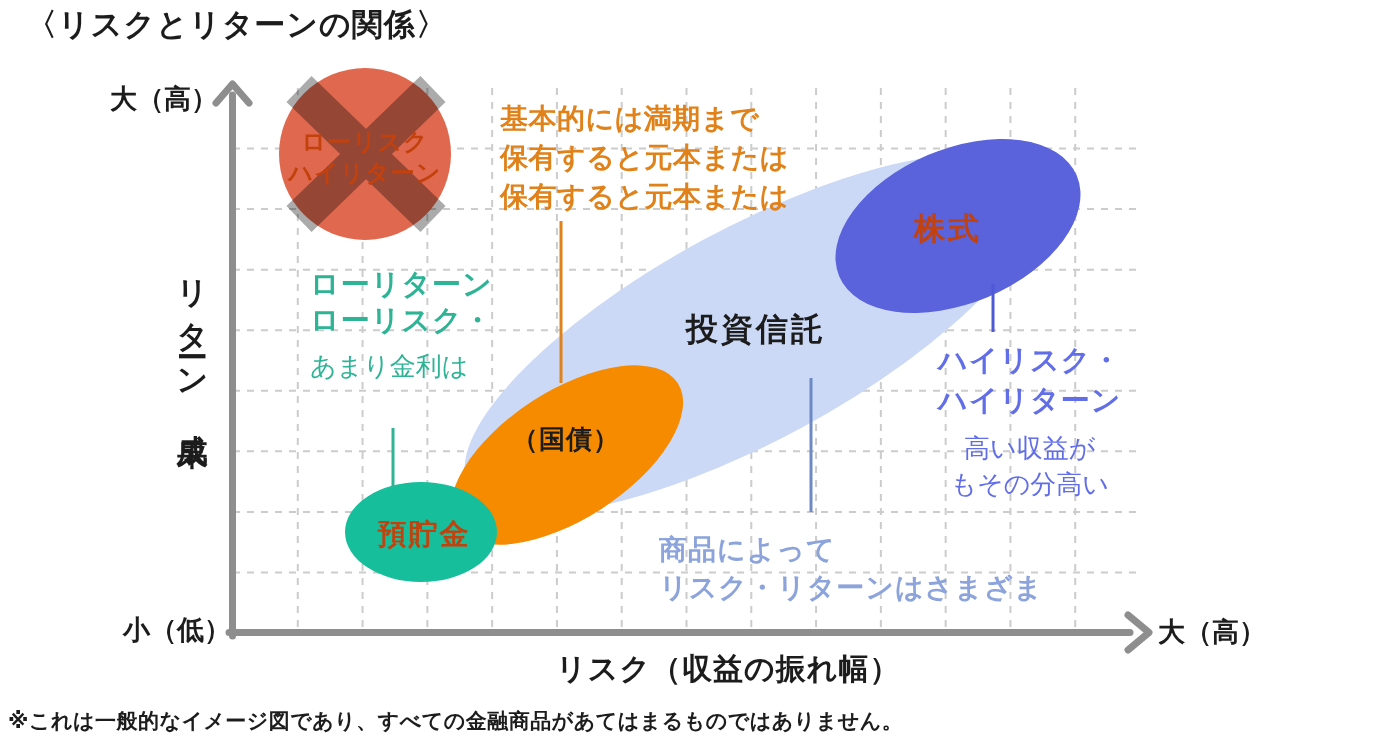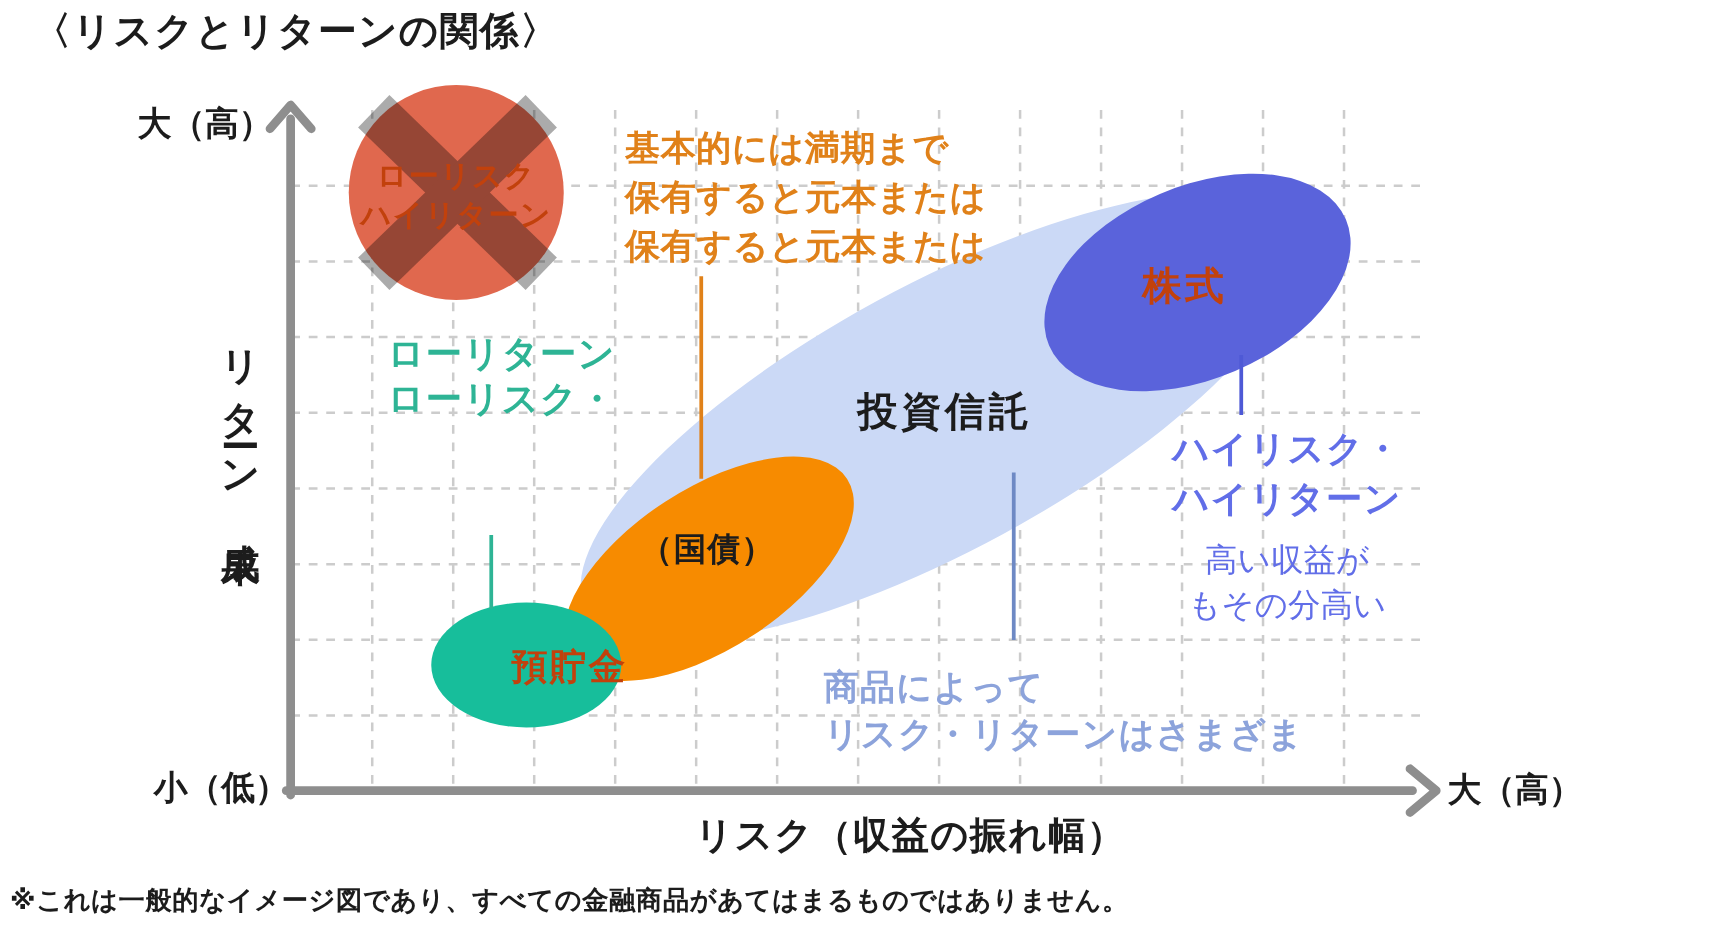--- a/index.html
+++ b/index.html
@@ -37,21 +37,21 @@
   .y-max{left:110px;top:83px;font-size:27px;}
   .origin{left:123px;top:614px;font-size:27px;}
   .x-max{left:1158px;top:616px;font-size:27px;}
   .x-title{left:556px;top:650px;font-size:30px;letter-spacing:1px;}
   .footnote{left:8px;top:708px;font-size:21px;letter-spacing:0.5px;}
 
   .y-title{left:172px;top:258px;display:flex;flex-direction:column;align-items:center;gap:22px;}
   .y-title span{writing-mode:vertical-rl;font-size:31px;font-weight:700;letter-spacing:6px;color:var(--ink);}
 
   .prohibited-label{left:265px;top:126px;width:200px;font-size:24px;line-height:31px;letter-spacing:1px;}
-  .deposit-label{left:346px;top:516px;width:156px;font-size:29px;letter-spacing:2px;text-align:right;}
+  .deposit-label{left:346px;top:516px;width:156px;font-size:29px;letter-spacing:2px;}
   .bond-label{left:486px;top:419px;width:160px;font-size:29px;letter-spacing:1px;}
   .bond-label .sub{font-size:26px;margin-top:4px;}
   .fund-label{left:686px;top:309px;font-size:32px;letter-spacing:3px;}
   .stock-label{left:883px;top:210px;width:130px;font-size:31px;letter-spacing:3px;}
 
   .note{position:absolute;white-space:nowrap;}
   .bond-note{left:500px;top:99px;color:var(--orange-text);font-weight:700;font-size:28px;line-height:39px;letter-spacing:0.5px;}
   .deposit-note{left:310px;top:266px;color:var(--teal-text);}
   .deposit-note .head{font-weight:700;font-size:29px;line-height:36px;letter-spacing:1px;}
   .deposit-note .body{margin-top:10px;font-weight:500;font-size:26px;line-height:36px;}
@@ -139,20 +139,21 @@
     <div>保有すると元本または</div>
     <div>保有すると元本または</div>
   </div>
 
   <div class="note deposit-note">
     <div class="head">
       <div>ローリターン</div>
       <div>ローリスク・</div>
     </div>
     <div class="body">
+      <div>あまり金利は</div>
     </div>
   </div>
 
   <div class="note stock-note">
     <div class="head">
       <div>ハイリスク・</div>
       <div>ハイリターン</div>
     </div>
     <div class="body">
       <div>高い収益が</div>

